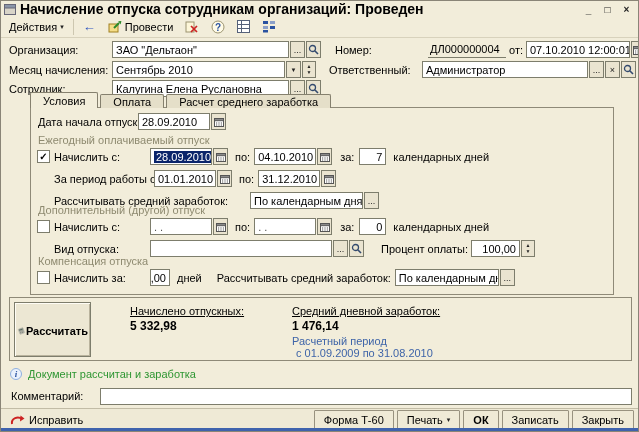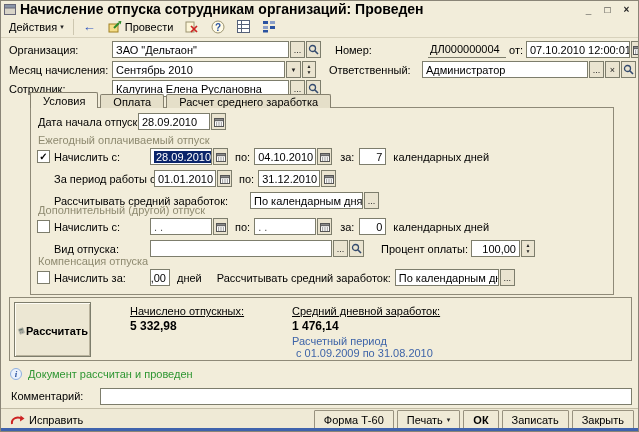--- a/index.html
+++ b/index.html
@@ -397,21 +397,21 @@
     <div style="position:absolute; left:282px; top:7px;">
       <div class="reslbl">Средний дневной заработок:</div>
       <div class="resval" style="margin-top:2px;">1 476,14</div>
       <div class="blue" style="margin-top:2px;">Расчетный период</div>
       <div class="blue" style="margin-left:4px;">с 01.09.2009 по 31.08.2010</div>
     </div>
   </div>
 
   <div class="row" style="top:367px; left:9px;">
     <span class="info-i">i</span>
-    <span class="green">Документ рассчитан и проведен</span>
+    <span class="green">Документ рассчитан и заработка</span>
   </div>
 
   <div class="row" style="top:389px; left:10px;">
     <span class="lbl">Комментарий:</span>
   </div>
   <input class="cmtinput" type="text" value="" style="">
 
   <div class="footer">
     <div class="fbtn noborder">
       <svg width="15" height="12">

